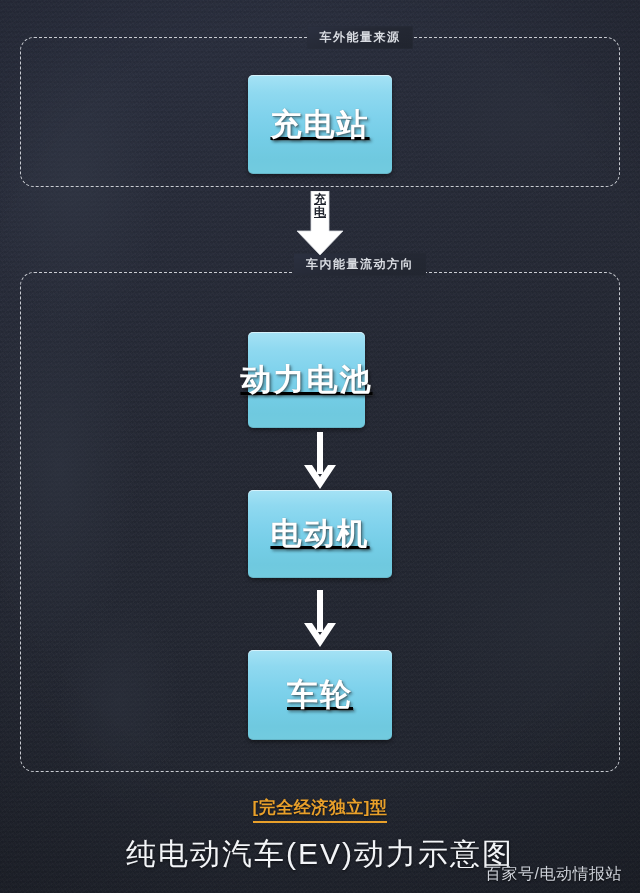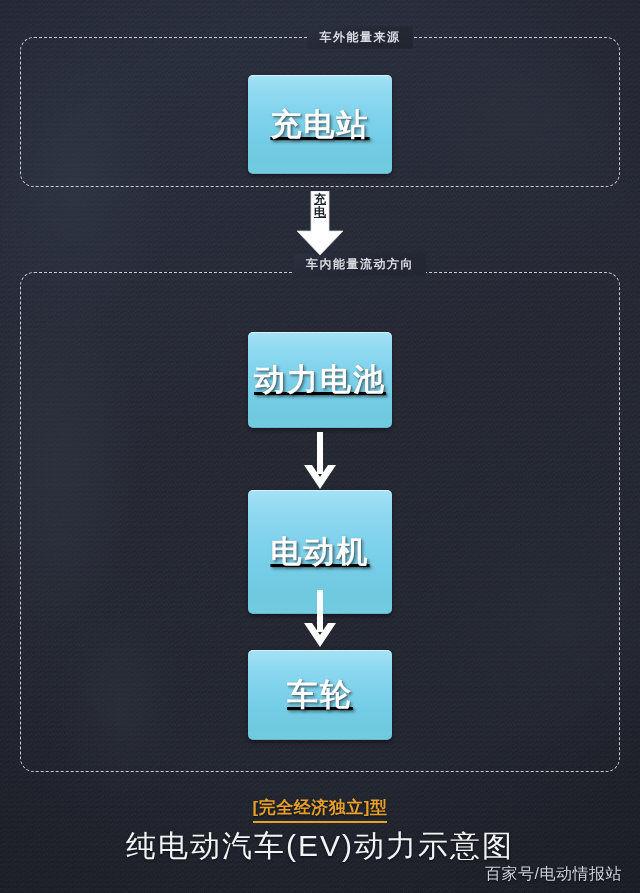--- a/index.html
+++ b/index.html
@@ -106,22 +106,22 @@
     font-weight: bold;
     letter-spacing: 2px;
     text-shadow:
       1px 1px 0 rgba(60,60,60,0.30),
       2px 2px 3px rgba(0,0,0,0.40),
       0 0 1px rgba(0,0,0,0.25);
     white-space: nowrap;
   }
 
   #node-charging { left: 248px; top: 75px;  width: 144px; height: 99px; }
-  #node-battery  { left: 248px; top: 332px; width: 144px; height: 96px; }
-  #node-motor    { left: 248px; top: 490px; width: 144px; height: 124px; }
+  #node-battery  { left: 248px; top: 332px; width: 117px; height: 96px; }
+  #node-motor    { left: 248px; top: 490px; width: 144px; height: 88px; }
   #node-wheel    { left: 248px; top: 650px; width: 144px; height: 90px; }
 
   
   #arrow-charging {
     position: absolute;
     left: 296px;
     top: 191px;
     width: 48px;
     height: 65px;
     z-index: 5;
@@ -168,21 +168,21 @@
     display: inline-block;
     color: #e9a02a;
     font-size: 17px;
     font-weight: bold;
     letter-spacing: 0.5px;
     border-bottom: 2px solid #e9a02a;
     padding-bottom: 2px;
     text-shadow: 0 1px 2px rgba(0,0,0,0.6);
   }
   #caption-title {
-    margin-top: 3px;
+    margin-top: 11px;
     color: #f2f4f7;
     font-size: 30px;
     letter-spacing: 2px;
     text-shadow: 0 1px 3px rgba(0,0,0,0.65);
   }
   #watermark {
     position: absolute;
     z-index: 7;
     right: 18px;
     bottom: 8px;

